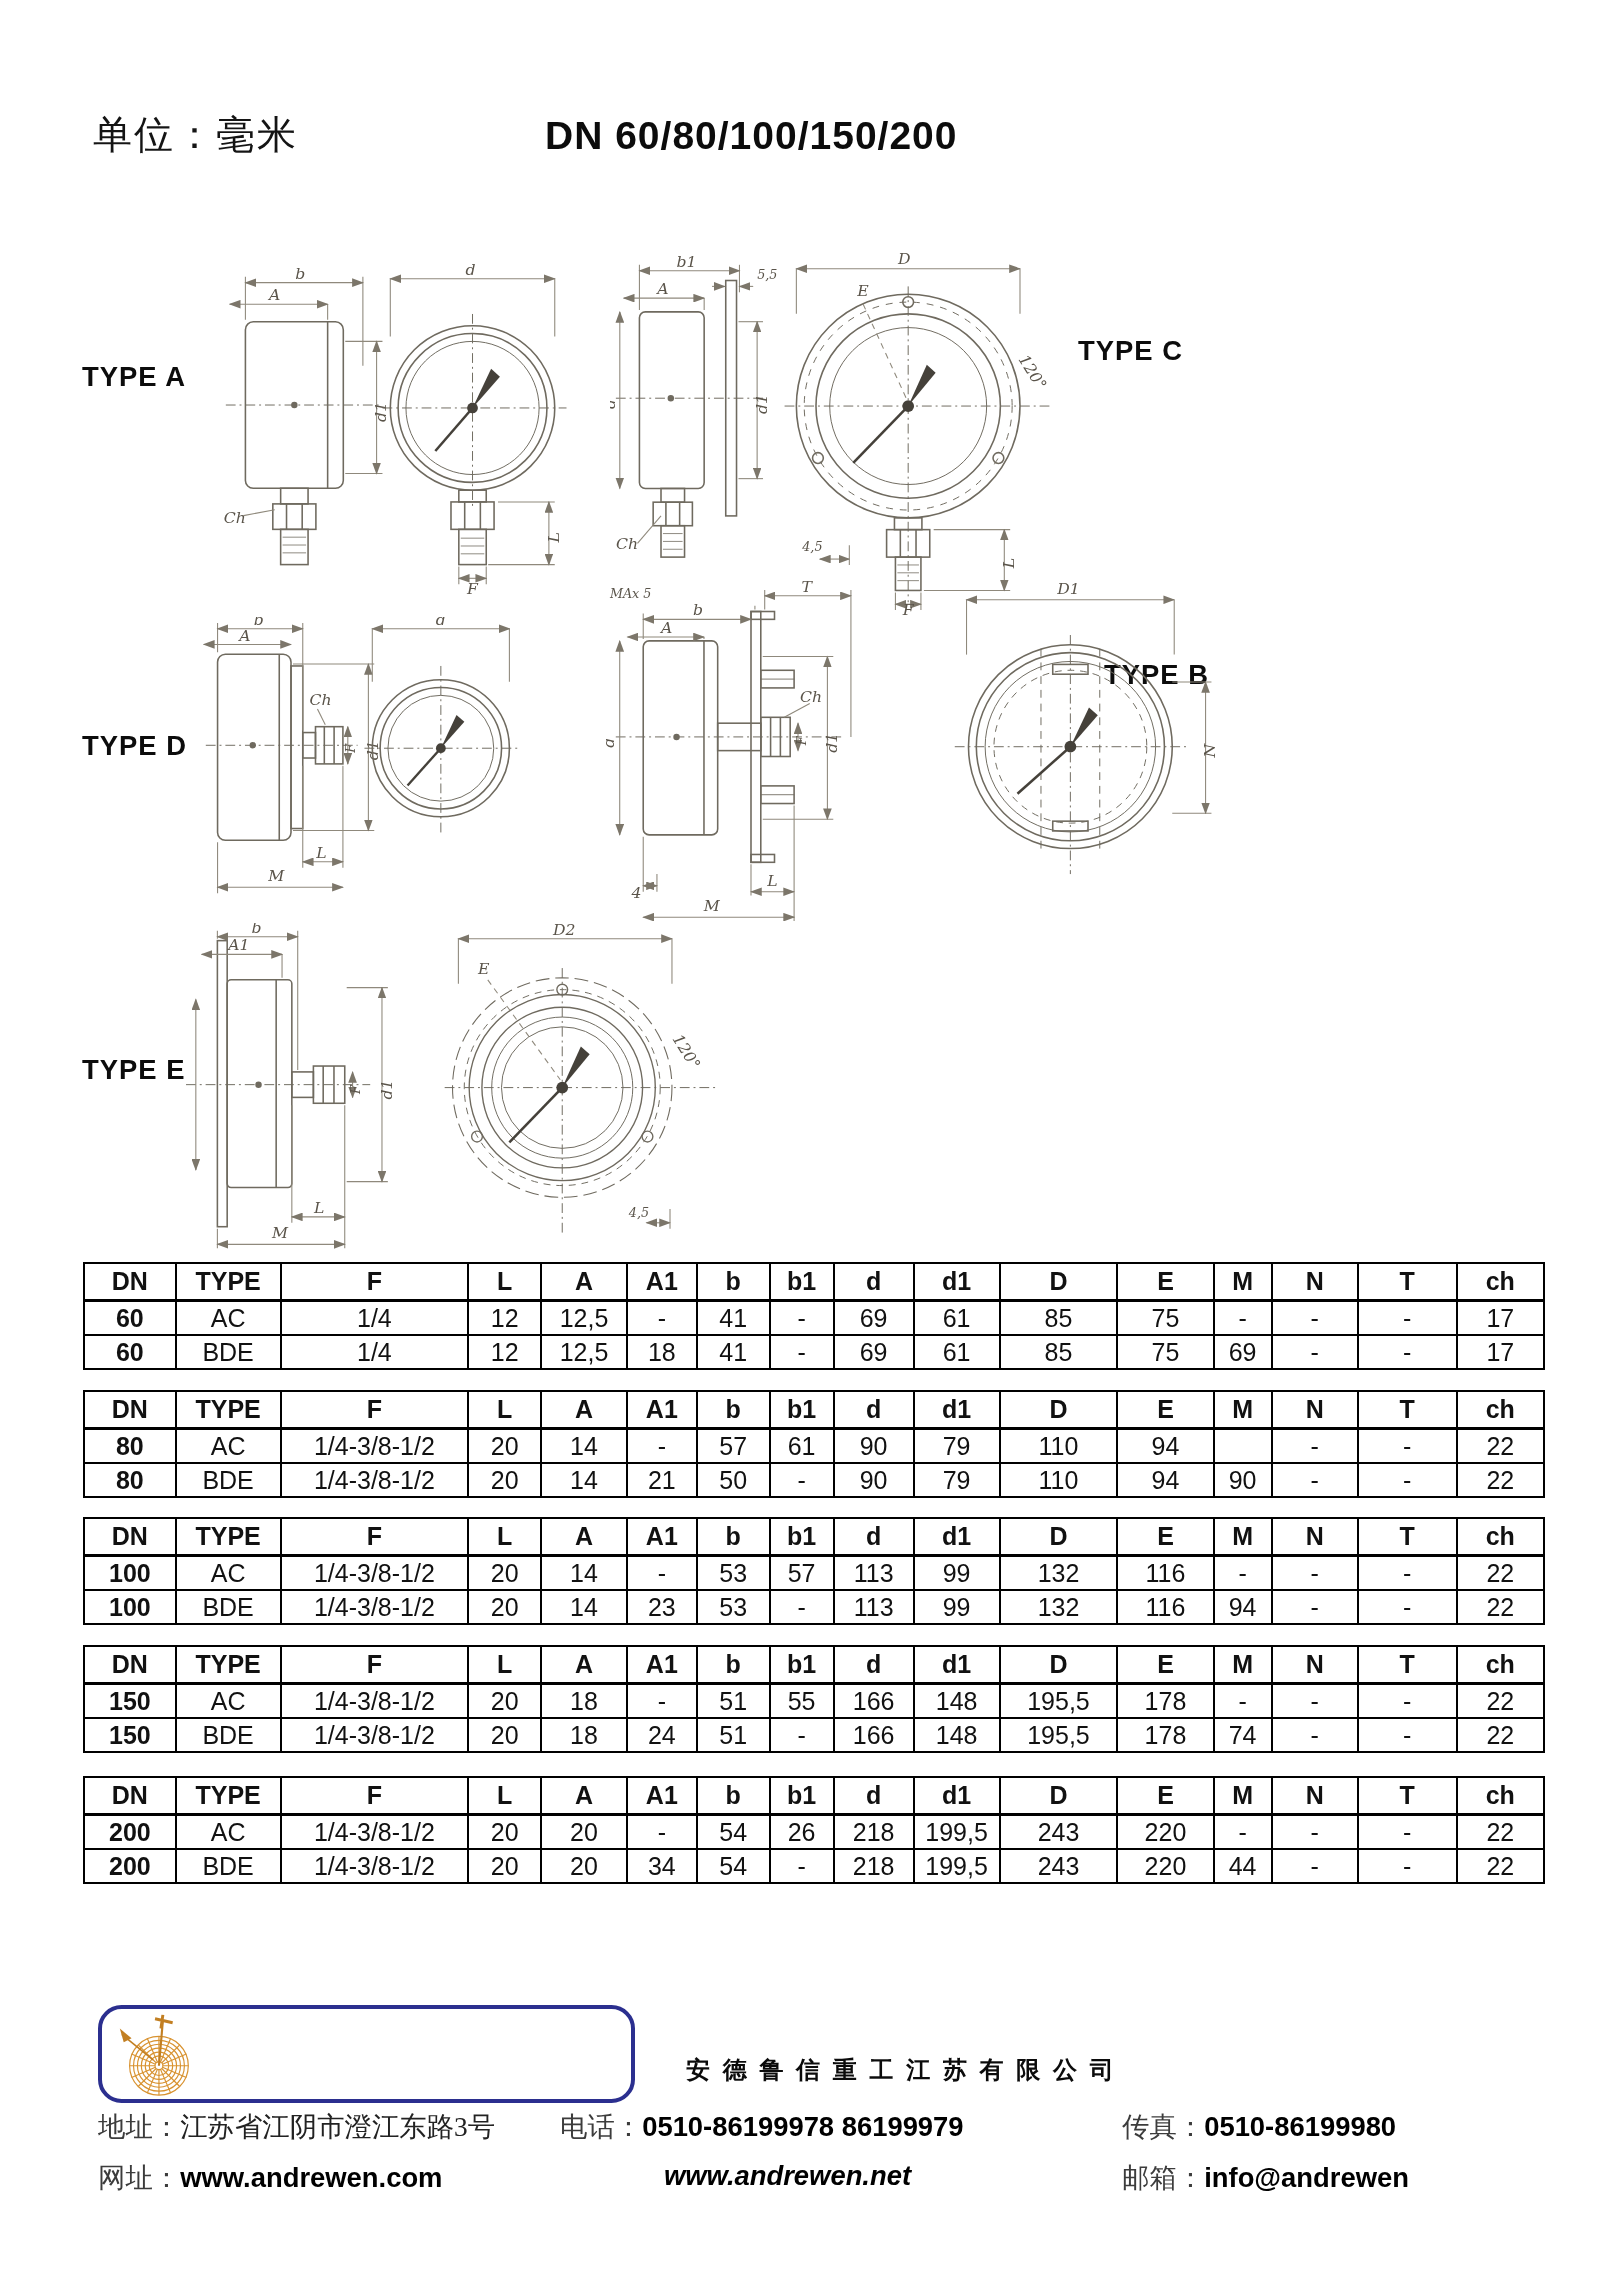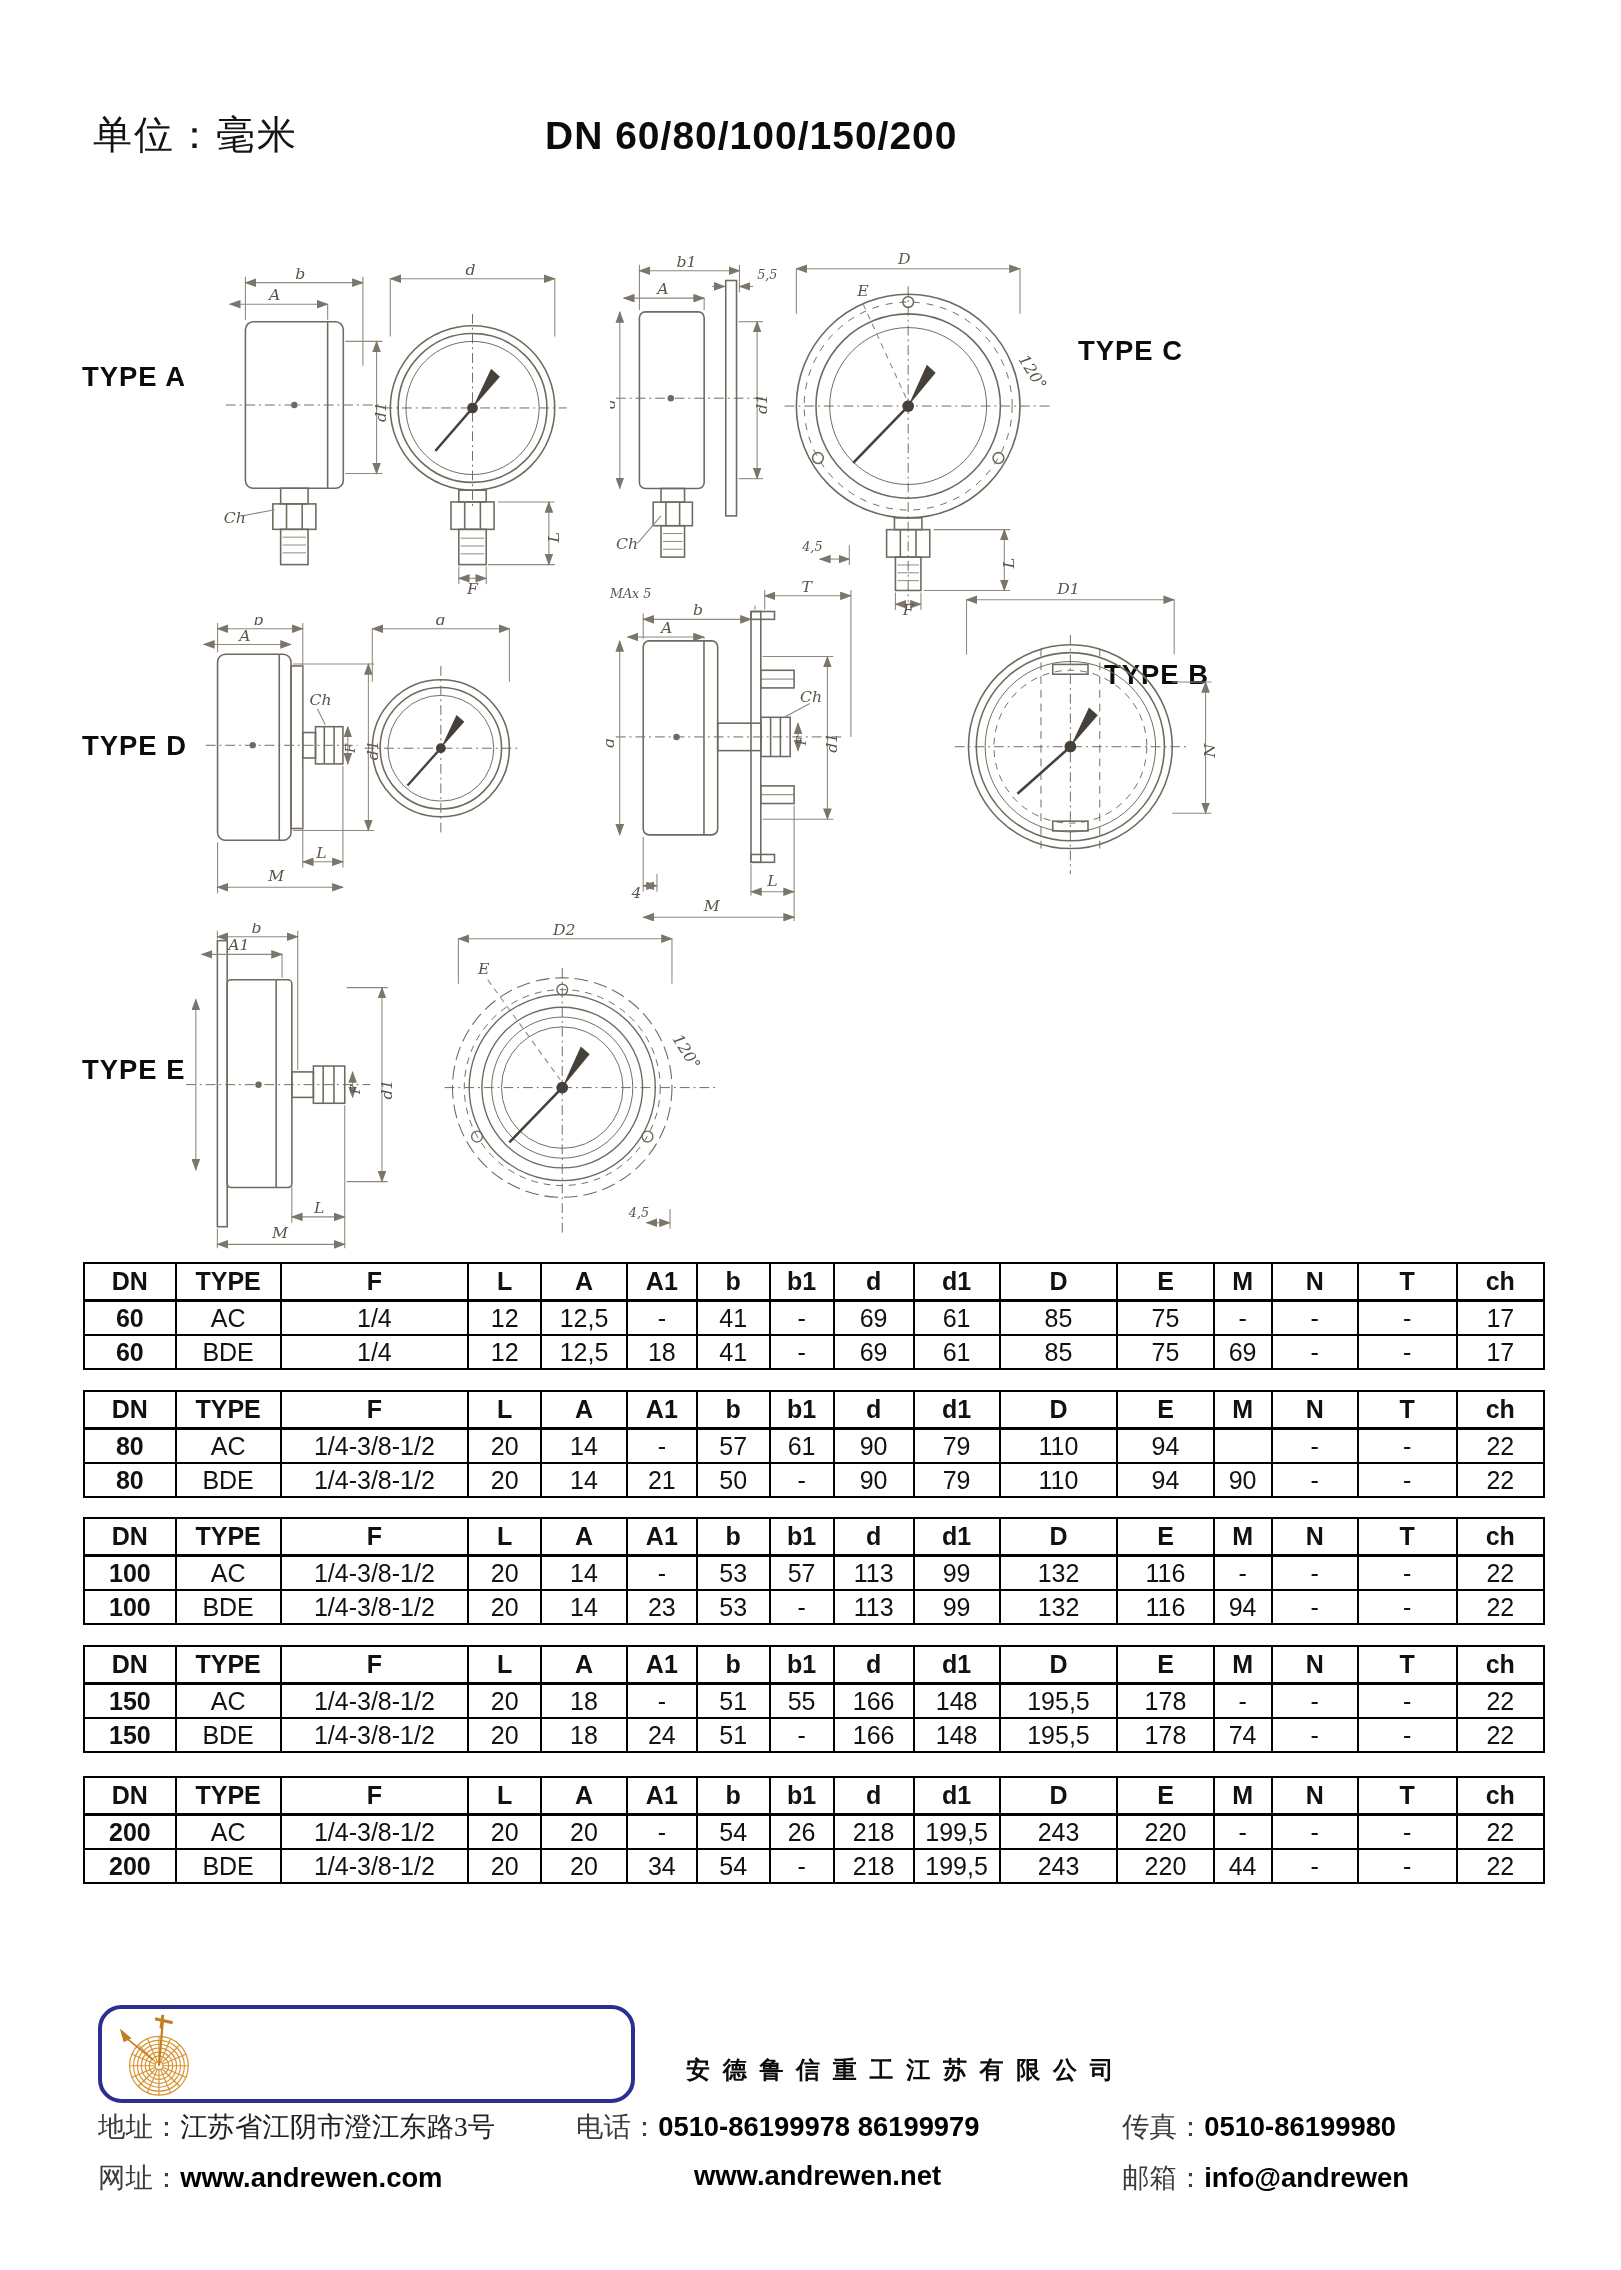--- a/index.html
+++ b/index.html
@@ -836,28 +836,28 @@
       <path d="M12,20 L24,30 L16,34 Z" fill="#c27f22" stroke="none"></path>
     </g>
   </svg>
 </div>
 
 <div class="abs company-name" style="left:686px;top:2054px;">安德鲁信重工江苏有限公司</div>
 
 <div class="abs f-row" style="left:98px;top:2109px;">
   <span class="f-label">地址：</span><span class="f-label" style="color:#222;">江苏省江阴市澄江东路3号</span>
 </div>
-<div class="abs f-row" style="left:576px;top:2109px;">
+<div class="abs f-row" style="left:560px;top:2109px;">
   <span class="f-label">电话：</span><span class="f-val">0510-86199978  86199979</span>
 </div>
 <div class="abs f-row" style="left:1122px;top:2109px;">
   <span class="f-label">传真：</span><span class="f-val">0510-86199980</span>
 </div>
 <div class="abs f-row" style="left:98px;top:2160px;">
   <span class="f-label">网址：</span><span class="f-val">www.andrewen.com</span>
 </div>
-<div class="abs f-row" style="left:694px;top:2160px;">
+<div class="abs f-row" style="left:664px;top:2160px;font-style:italic;">
   <span class="f-val">www.andrewen.net</span>
 </div>
 <div class="abs f-row" style="left:1122px;top:2160px;">
   <span class="f-label">邮箱：</span><span class="f-val">info@andrewen</span>
 </div>
 
 
 </body></html>

